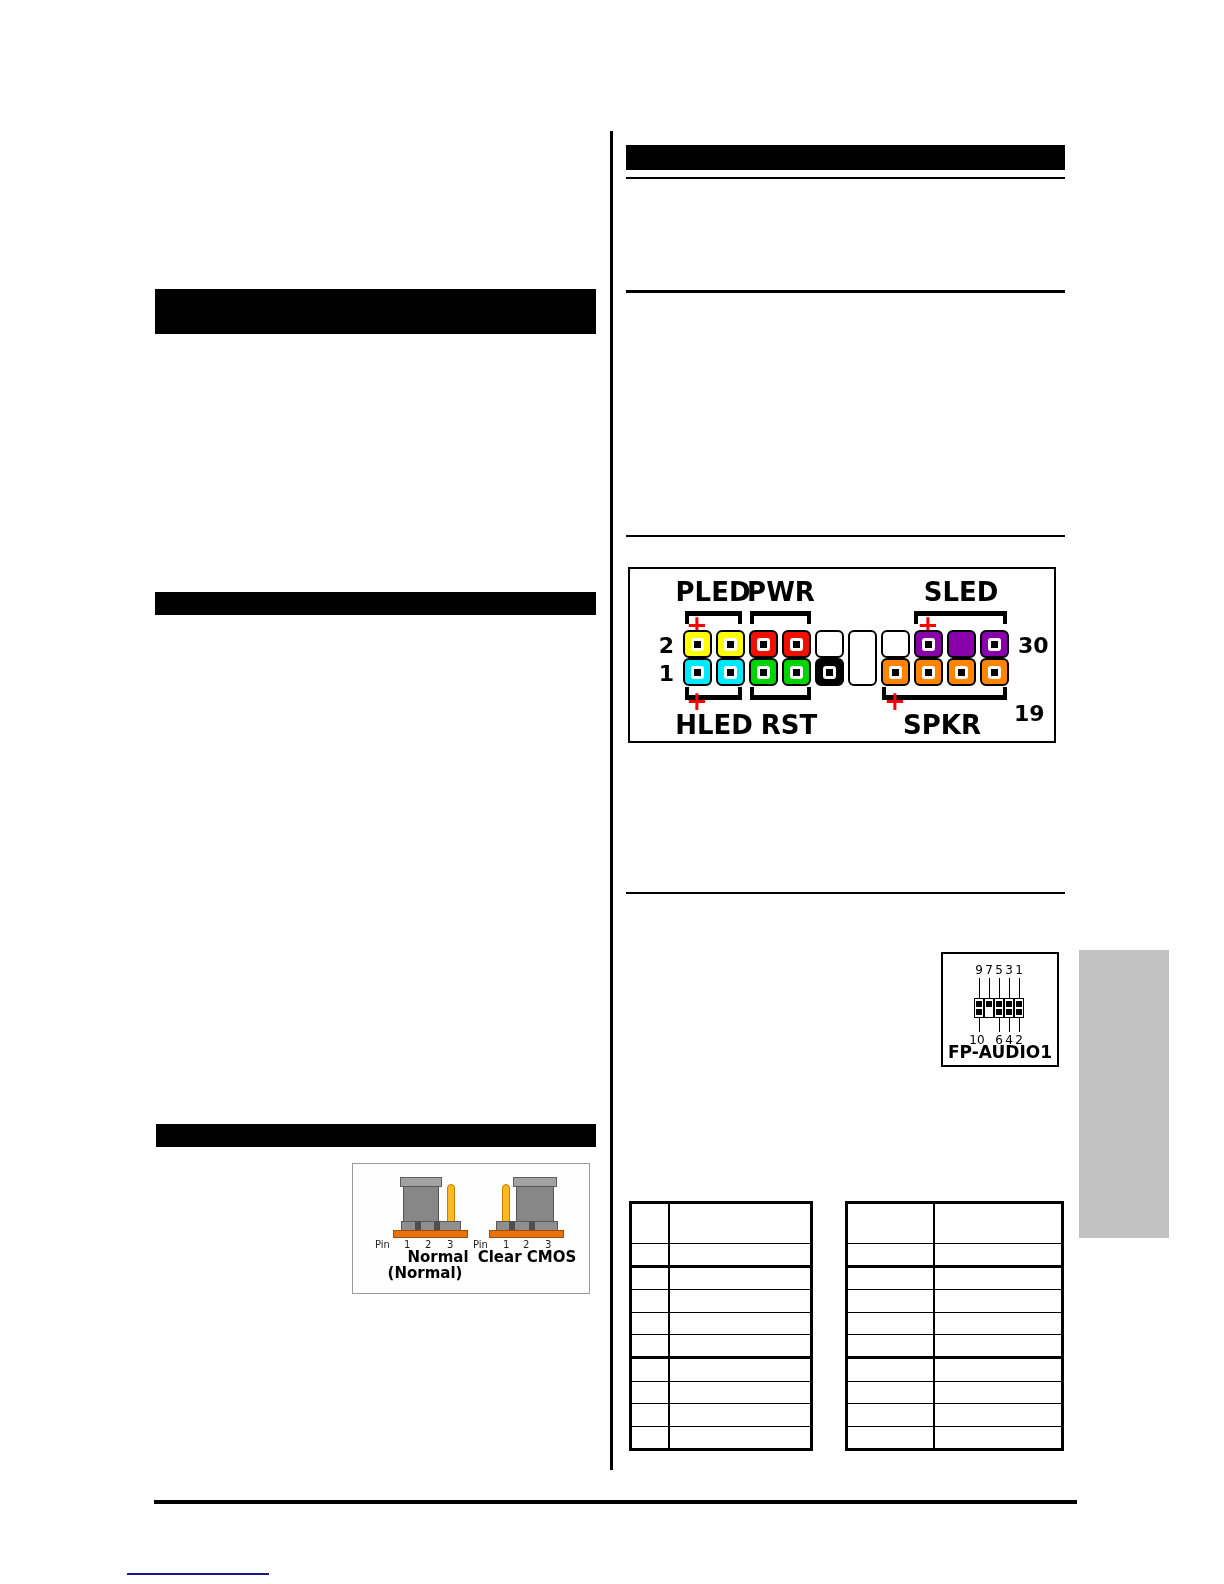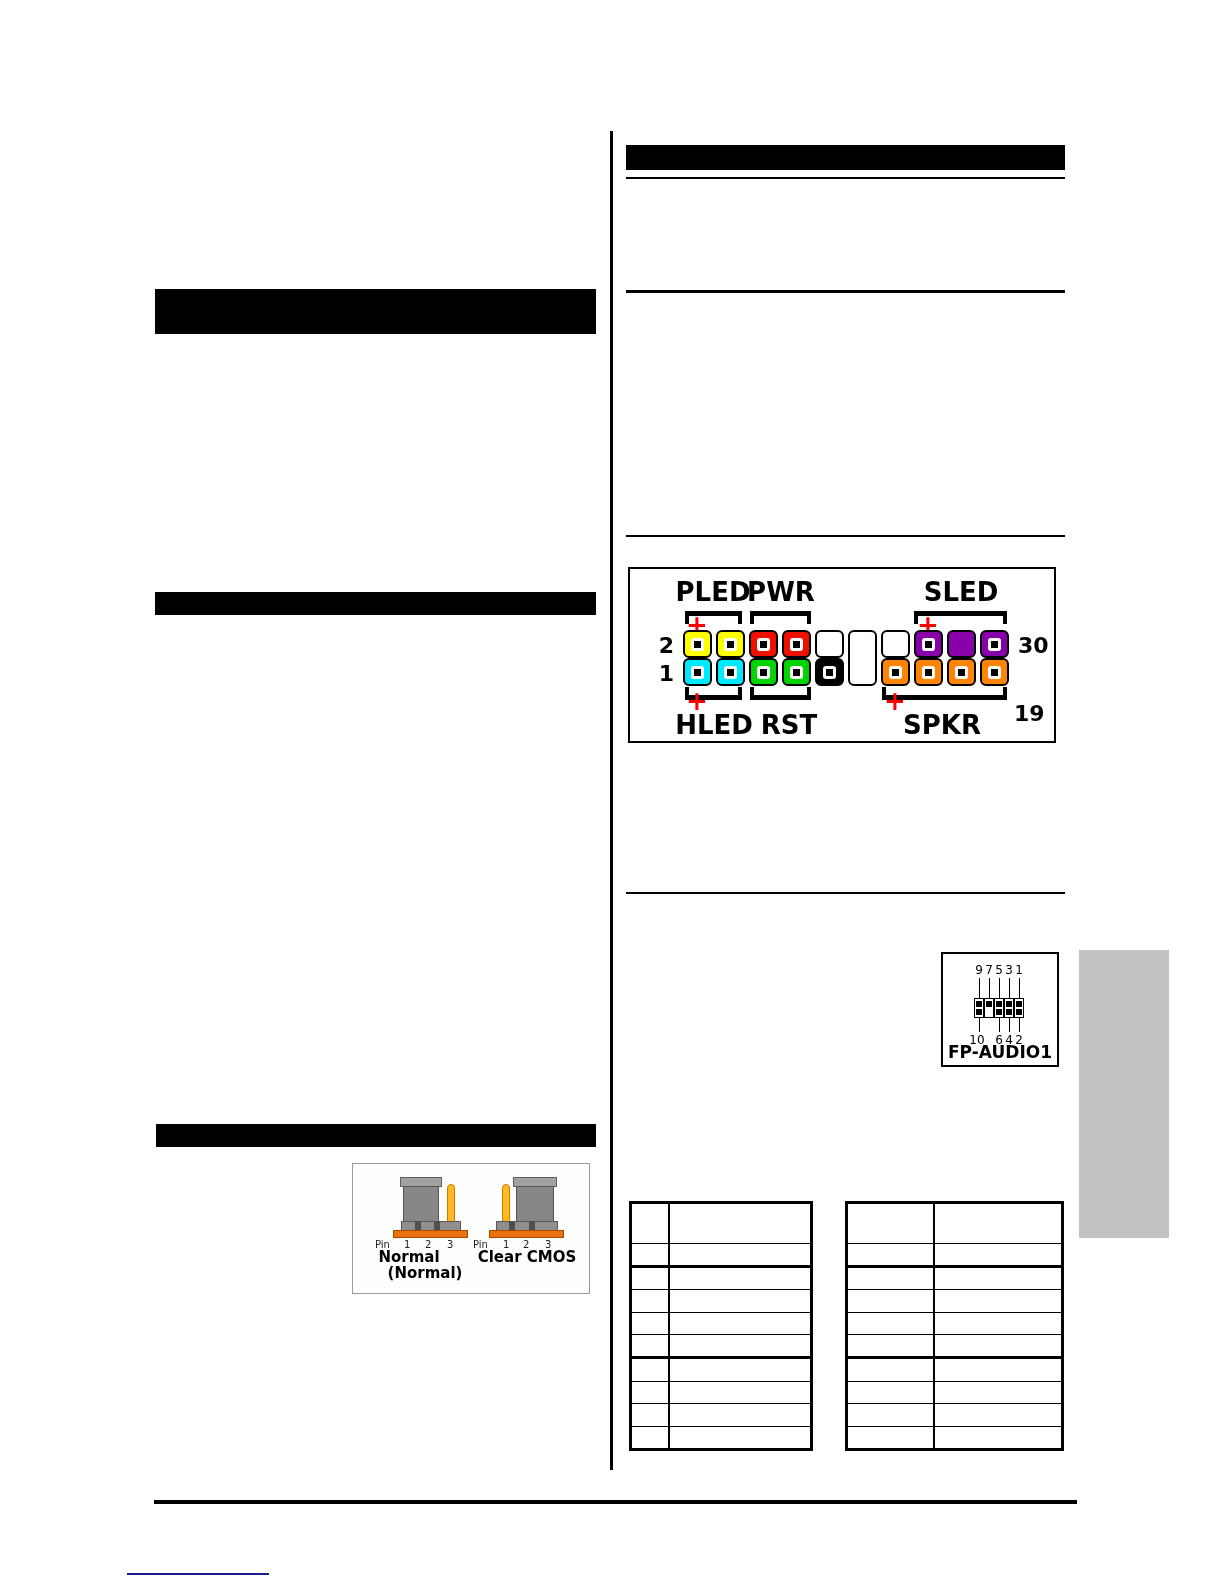--- a/index.html
+++ b/index.html
@@ -207,21 +207,21 @@
     <div class="capbody" style="left:50px;top:22px;width:36px;"></div>
     <div class="ypin" style="left:94px;top:20px;"></div>
     <div class="stub" style="left:48px;top:57px;width:60px;"></div>
     <div class="notch" style="left:62px;top:57px;"></div>
     <div class="notch" style="left:81px;top:57px;"></div>
     <div class="obar" style="left:40px;top:66px;width:75px;"></div>
     <div class="cmos-pinlabel" style="left:22px;top:76px;">Pin</div>
     <div class="cmos-pinlabel" style="left:51px;top:76px;">1</div>
     <div class="cmos-pinlabel" style="left:72px;top:76px;">2</div>
     <div class="cmos-pinlabel" style="left:94px;top:76px;">3</div>
-    <div class="cmos-caption" style="left:56px;top:86px;">Normal</div>
+    <div class="cmos-caption" style="left:85px;top:86px;">Normal</div>
     <div class="cmos-caption" style="left:72px;top:102px;">(Normal)</div>
 
     <div class="ypin" style="left:149px;top:20px;"></div>
     <div class="flange" style="left:160px;top:13px;width:44px;"></div>
     <div class="capbody" style="left:163px;top:22px;width:38px;"></div>
     <div class="stub" style="left:143px;top:57px;width:62px;"></div>
     <div class="notch" style="left:156px;top:57px;"></div>
     <div class="notch" style="left:176px;top:57px;"></div>
     <div class="obar" style="left:136px;top:66px;width:75px;"></div>
     <div class="cmos-pinlabel" style="left:120px;top:76px;">Pin</div>

